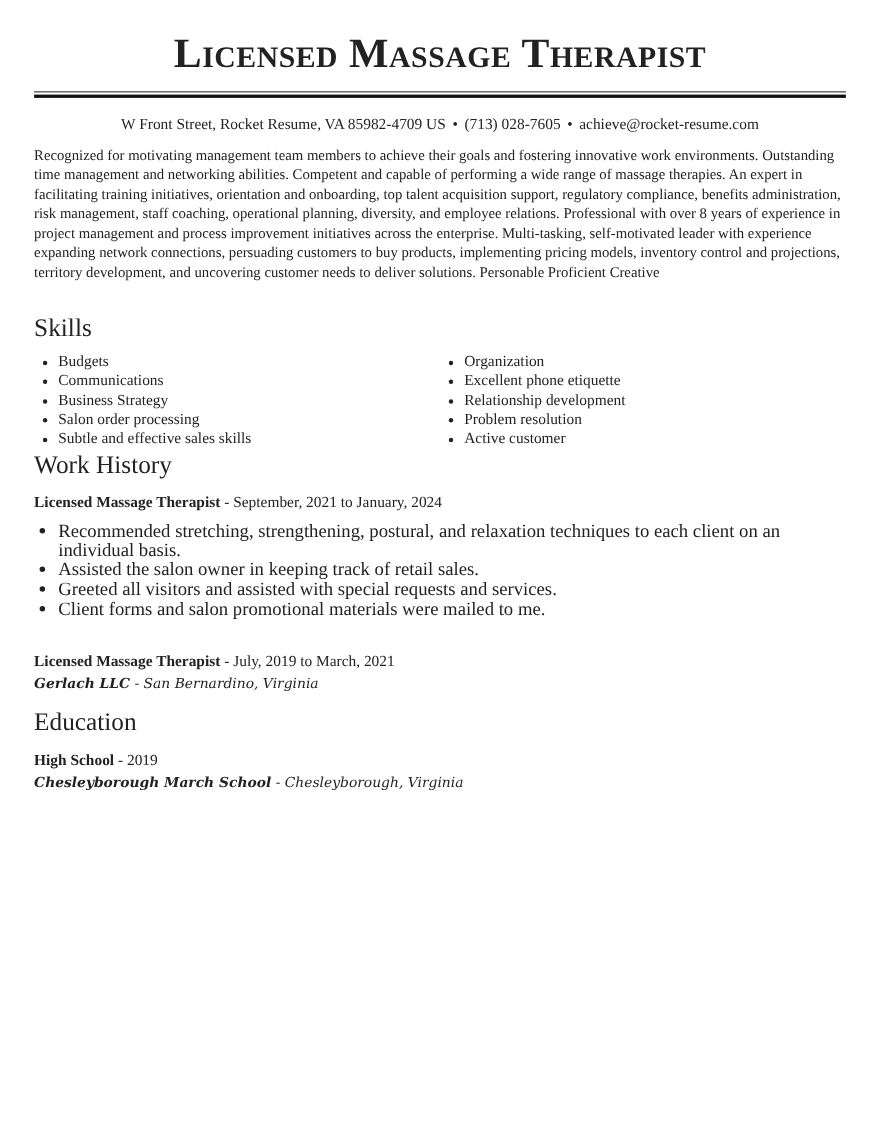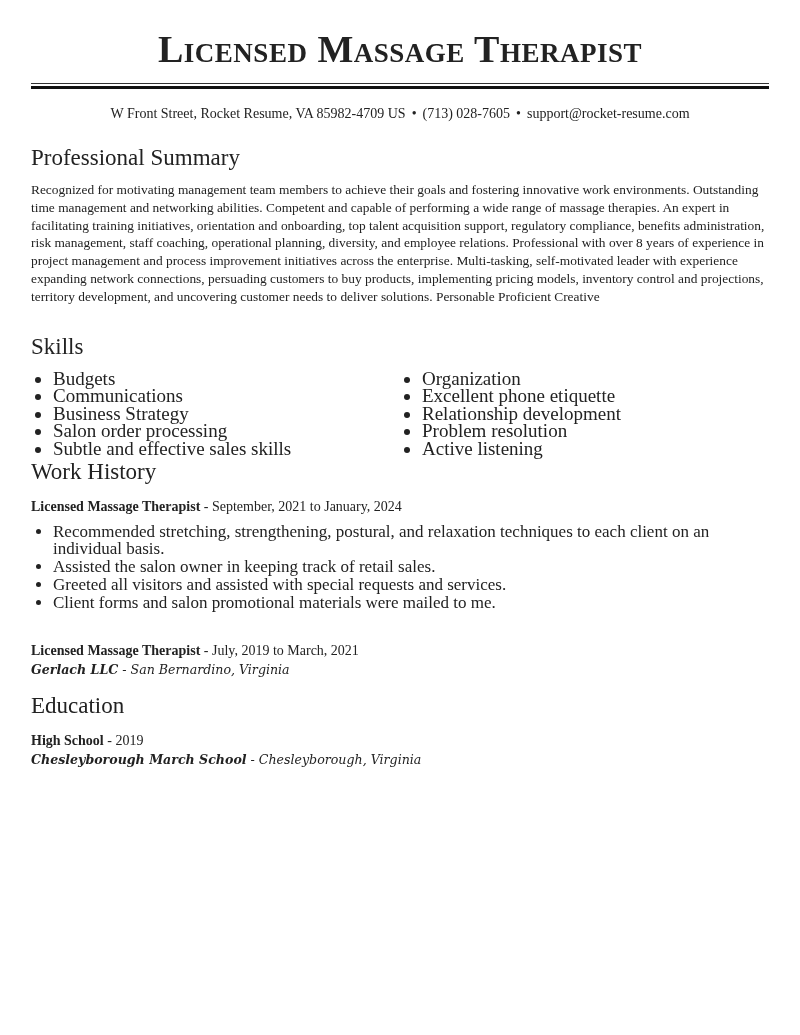--- a/index.html
+++ b/index.html
@@ -47,21 +47,21 @@
       color: #222;
     }
     .skills-title { margin-top: 27px; }
     .skills {
       display: flex;
       margin-top: 9px;
     }
     .skills ul {
       flex: 1;
       margin: 0; padding: 0 0 0 22px;
-      font-size: 19px;
+      font-size: 14px;
       line-height: 17.6px;
     }
     .work-title { margin-top: 0; }
     .job { margin-top: 11px; }
     .job + .job { margin-top: 29px; }
     .job-line {
       font-size: 14px; line-height: 19px; margin: 0;
     }
     .job-line b { font-weight: bold; }
     .company-line {
@@ -84,41 +84,40 @@
 <div class="page">
 
   <h1 class="title">Licensed Massage Therapist</h1>
 
   <div class="rule">
     <div class="thin"></div>
     <div class="thick"></div>
   </div>
 
   <div class="contact">
-    <span>W Front Street, Rocket Resume, VA 85982-4709 US</span><span class="sep">•</span><span>(713) 028-7605</span><span class="sep">•</span><span>support@rocket-resume.com</span>
+    <span>W Front Street, Rocket Resume, VA 85982-4709 US</span><span class="sep">•</span><span>(713) 028-7605</span><span class="sep">•</span><span>achieve@rocket-resume.com</span>
   </div>
 
-  <h2 class="section-title summary-title">Professional Summary</h2>
   <p class="summary">Recognized for motivating management team members to achieve their goals and fostering innovative work environments. Outstanding time management and networking abilities. Competent and capable of performing a wide range of massage therapies. An expert in facilitating training initiatives, orientation and onboarding, top talent acquisition support, regulatory compliance, benefits administration, risk management, staff coaching, operational planning, diversity, and employee relations. Professional with over 8 years of experience in project management and process improvement initiatives across the enterprise. Multi-tasking, self-motivated leader with experience expanding network connections, persuading customers to buy products, implementing pricing models, inventory control and projections, territory development, and uncovering customer needs to deliver solutions. Personable Proficient Creative</p>
 
   <h2 class="section-title skills-title">Skills</h2>
   <div class="skills">
     <ul>
       <li>Budgets</li>
       <li>Communications</li>
       <li>Business Strategy</li>
       <li>Salon order processing</li>
       <li>Subtle and effective sales skills</li>
     </ul>
     <ul>
       <li>Organization</li>
       <li>Excellent phone etiquette</li>
       <li>Relationship development</li>
       <li>Problem resolution</li>
-      <li>Active listening</li>
+      <li>Active customer</li>
     </ul>
   </div>
 
   <h2 class="section-title work-title">Work History</h2>
 
   <div class="job">
     <p class="job-line"><b>Licensed Massage Therapist</b><span> - </span><span>September, 2021 to January, 2024</span></p>
     <ul>
       <li>Recommended stretching, strengthening, postural, and relaxation techniques to each client on an individual basis.</li>
       <li>Assisted the salon owner in keeping track of retail sales.</li>

